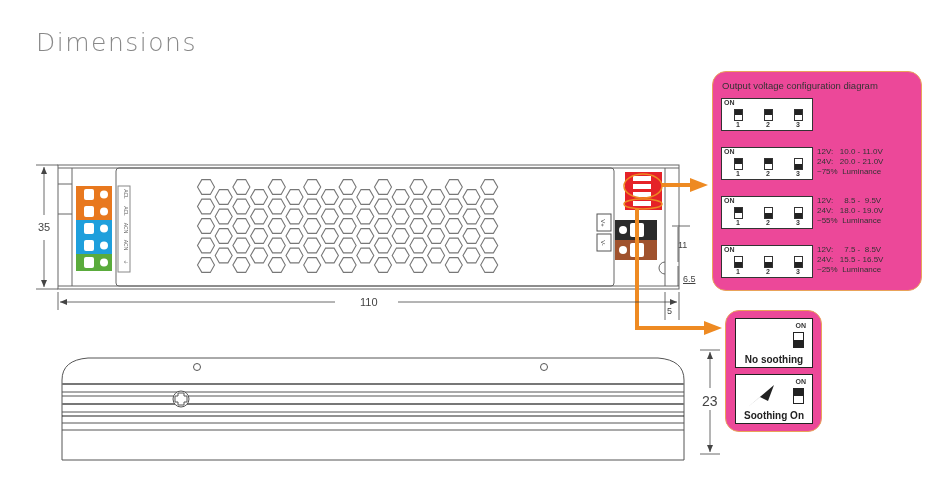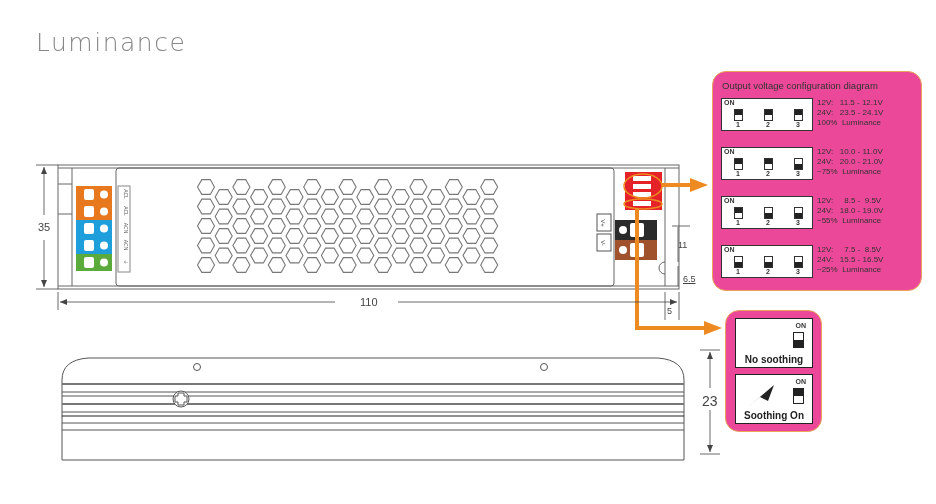--- a/index.html
+++ b/index.html
@@ -21,21 +21,21 @@
   .sbox{position:absolute;left:9px;width:76px;height:48px;border:1.5px solid #222;background:#fff;}
   .sbox .on-lbl{position:absolute;right:6px;top:3px;font-size:7px;font-weight:bold;}
   .sbox .sw2{position:absolute;right:8px;top:13px;width:9px;height:14px;border:1px solid #222;}
   .sbox .sw2 .k{position:absolute;left:0;width:9px;height:7px;background:#222;}
   .sbox .cap{position:absolute;left:0;right:0;bottom:2px;text-align:center;font-size:10px;font-weight:bold;color:#222;}
   .dim{position:absolute;font-size:10px;color:#444;}
 </style>
 </head>
 <body>
 
-<div class="title">Luminance</div>
+<div class="title">Dimensions</div>
 
 <svg class="main" width="936" height="504">
 
   <g stroke="#666" fill="none" stroke-width="1">
     <rect x="58" y="165" width="621" height="124" fill="#fff"></rect>
     <line x1="58" y1="168" x2="679" y2="168"></line>
     <line x1="58" y1="286" x2="679" y2="286"></line>
     <line x1="72" y1="168" x2="72" y2="286"></line>
     <rect x="116" y="168" width="498" height="118" rx="3"></rect>
     <line x1="665" y1="168" x2="665" y2="286"></line>
@@ -257,23 +257,20 @@
           <div class="swn" style="left:14px;">1</div>
           <div class="sw on" style="left:42px;">
             <div class="k"></div>
           </div>
           <div class="swn" style="left:44px;">2</div>
           <div class="sw on" style="left:72px;">
             <div class="k"></div>
           </div>
           <div class="swn" style="left:74px;">3</div>
         </div>
-        <div class="dip-text">12V:   11.5 - 12.1V
-24V:   23.5 - 24.1V
-100%  Luminance</div>
       </div>
       <div class="dip-row" style="top:75px;">
         <div class="dip-box">
           <div class="dip-on">ON</div>
           <div class="sw on" style="left:12px;">
             <div class="k"></div>
           </div>
           <div class="swn" style="left:14px;">1</div>
           <div class="sw on" style="left:42px;">
             <div class="k"></div>

